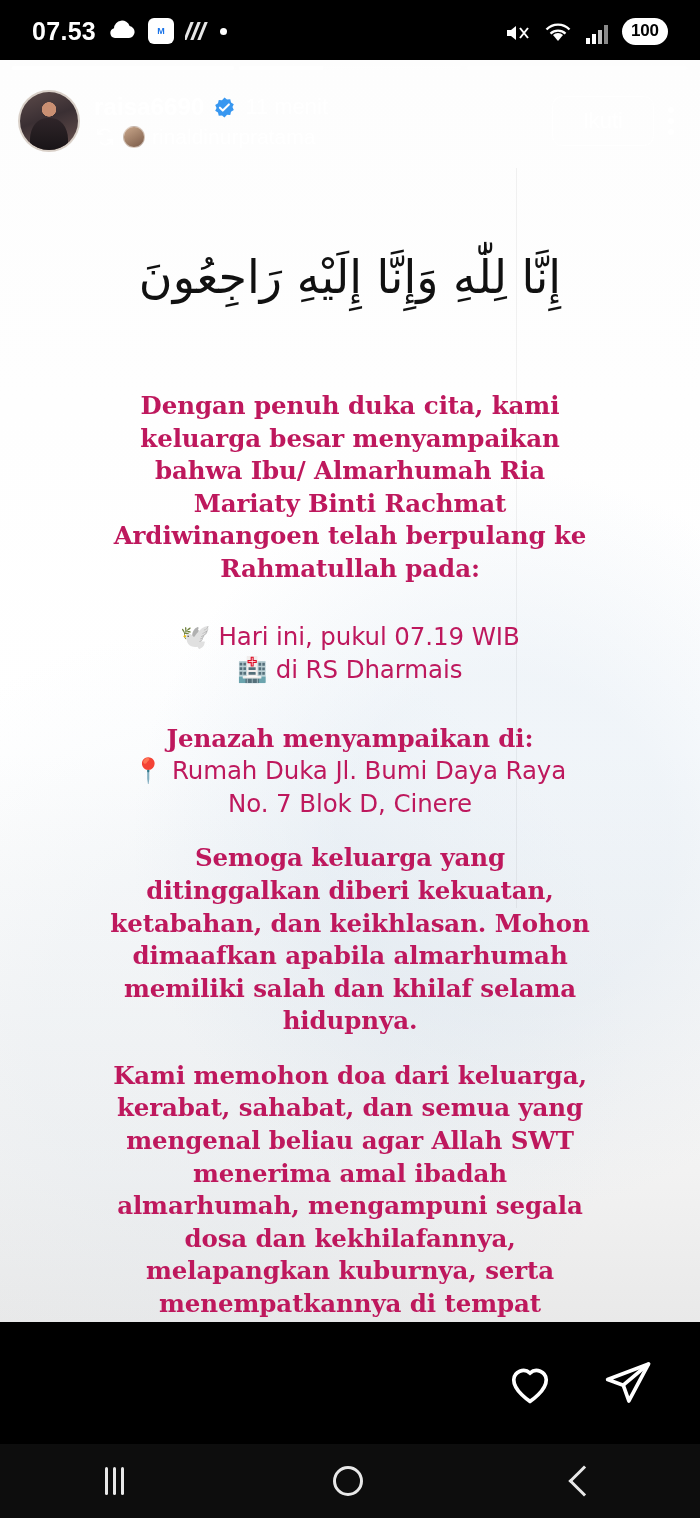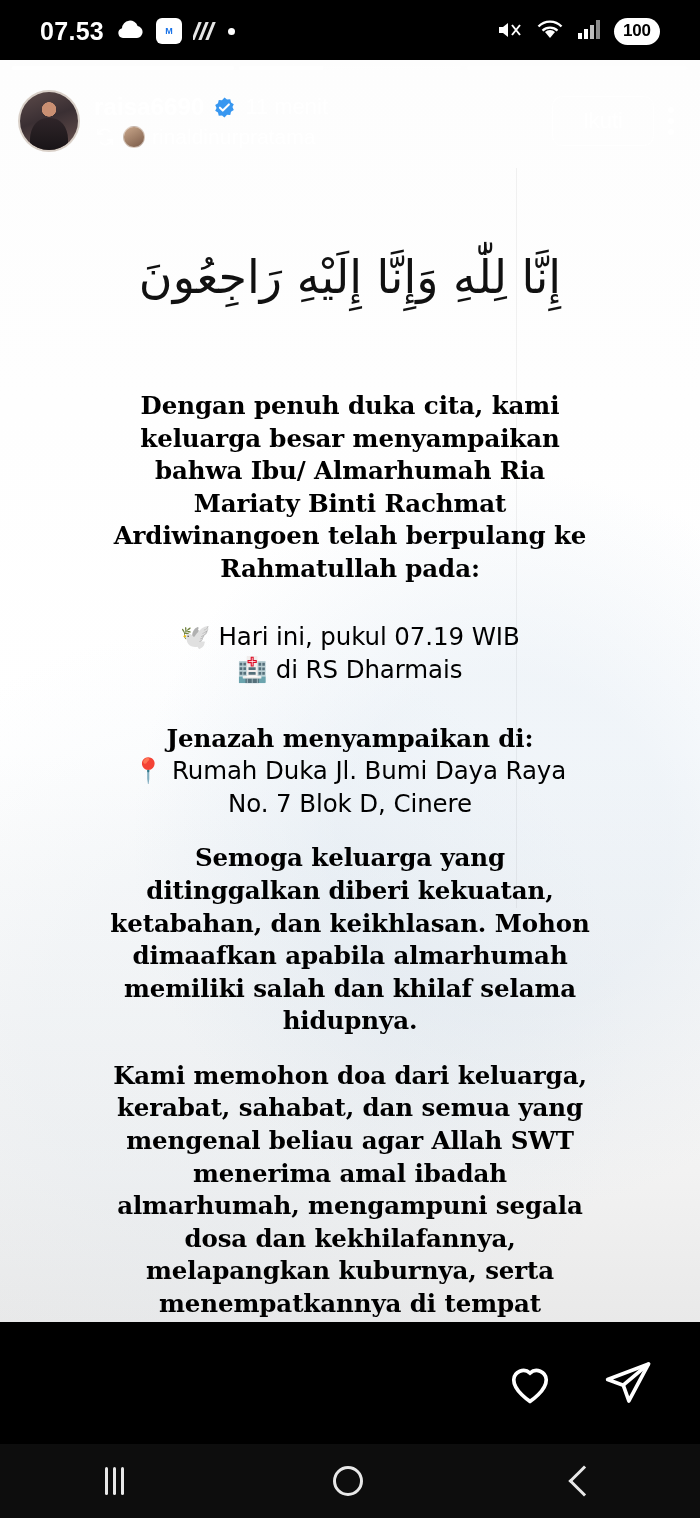--- a/index.html
+++ b/index.html
@@ -8,25 +8,25 @@
     background:#000;
     font-family:"Liberation Sans", sans-serif;
     overflow:hidden;
   }
   .phone { position:relative; width:700px; height:1518px; background:#000; }
 
   
   .statusbar {
     position:absolute; top:0; left:0; width:700px; height:62px;
     display:flex; align-items:center; justify-content:space-between;
-    padding:0 40px; color:#fff;
+    padding:0 32px; color:#fff;
   }
   .sb-left { display:flex; align-items:center; gap:11px; }
   .sb-time { font-size:25px; font-weight:bold; letter-spacing:.3px; }
-  .sb-right { display:flex; align-items:flex-start; gap:13px; }
+  .sb-right { display:flex; align-items:flex-end; gap:13px; }
   .ico { display:inline-block; line-height:0; }
   .battery {
     background:#fff; color:#000; border-radius:14px;
     font-size:17px; font-weight:bold; padding:3px 9px 4px; min-width:46px;
     text-align:center; letter-spacing:-.2px;
   }
   .dot-small { width:7px; height:7px; border-radius:50%; background:#fff; display:inline-block; }
   .badge-app {
     width:26px; height:26px; border-radius:6px; background:#fff;
     display:flex; align-items:center; justify-content:center;
@@ -100,21 +100,21 @@
       linear-gradient(180deg,#fdfdfd 0%,#ffffff 55%,#f2f2f2 88%,#e9e9e9 100%);
   }
   .soft-line { position:absolute; top:108px; left:516px; width:1px; height:740px; background:rgba(0,0,0,.05); }
   .arabic {
     position:absolute; top:190px; left:0; width:700px; text-align:center;
     font-family:"DejaVu Sans", sans-serif; font-size:46px; color:#111;
     direction:rtl; letter-spacing:-1px;
   }
   .note {
     position:absolute; top:330px; left:110px; width:480px;
-    text-align:center; color:#000000;
+    text-align:center; color:#be185d;
     font-family:"DejaVu Serif", serif; font-weight:bold;
     font-size:24.5px; line-height:1.33; letter-spacing:-.1px;
   }
   .note p { margin-bottom:22px; }
   .note p.tight { margin-bottom:22px;margin-top:36px; }
   .emoji { font-family:"DejaVu Sans", sans-serif; font-weight:normal; }
 
   
   .actionbar {
     position:absolute; top:1322px; left:0; width:700px; height:122px;

